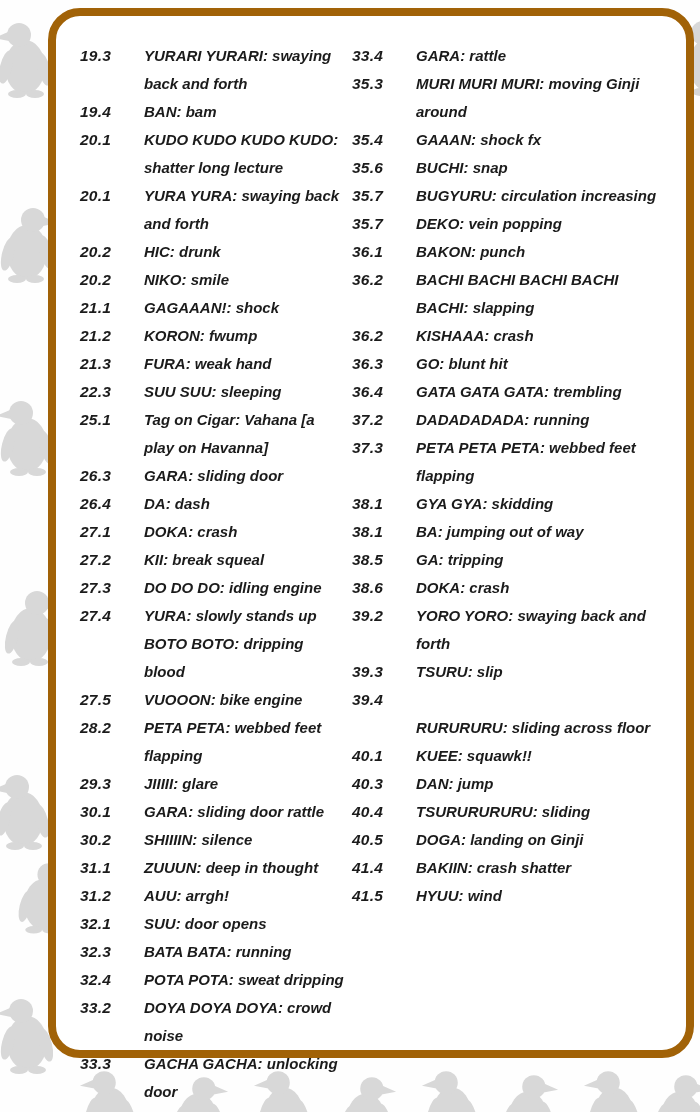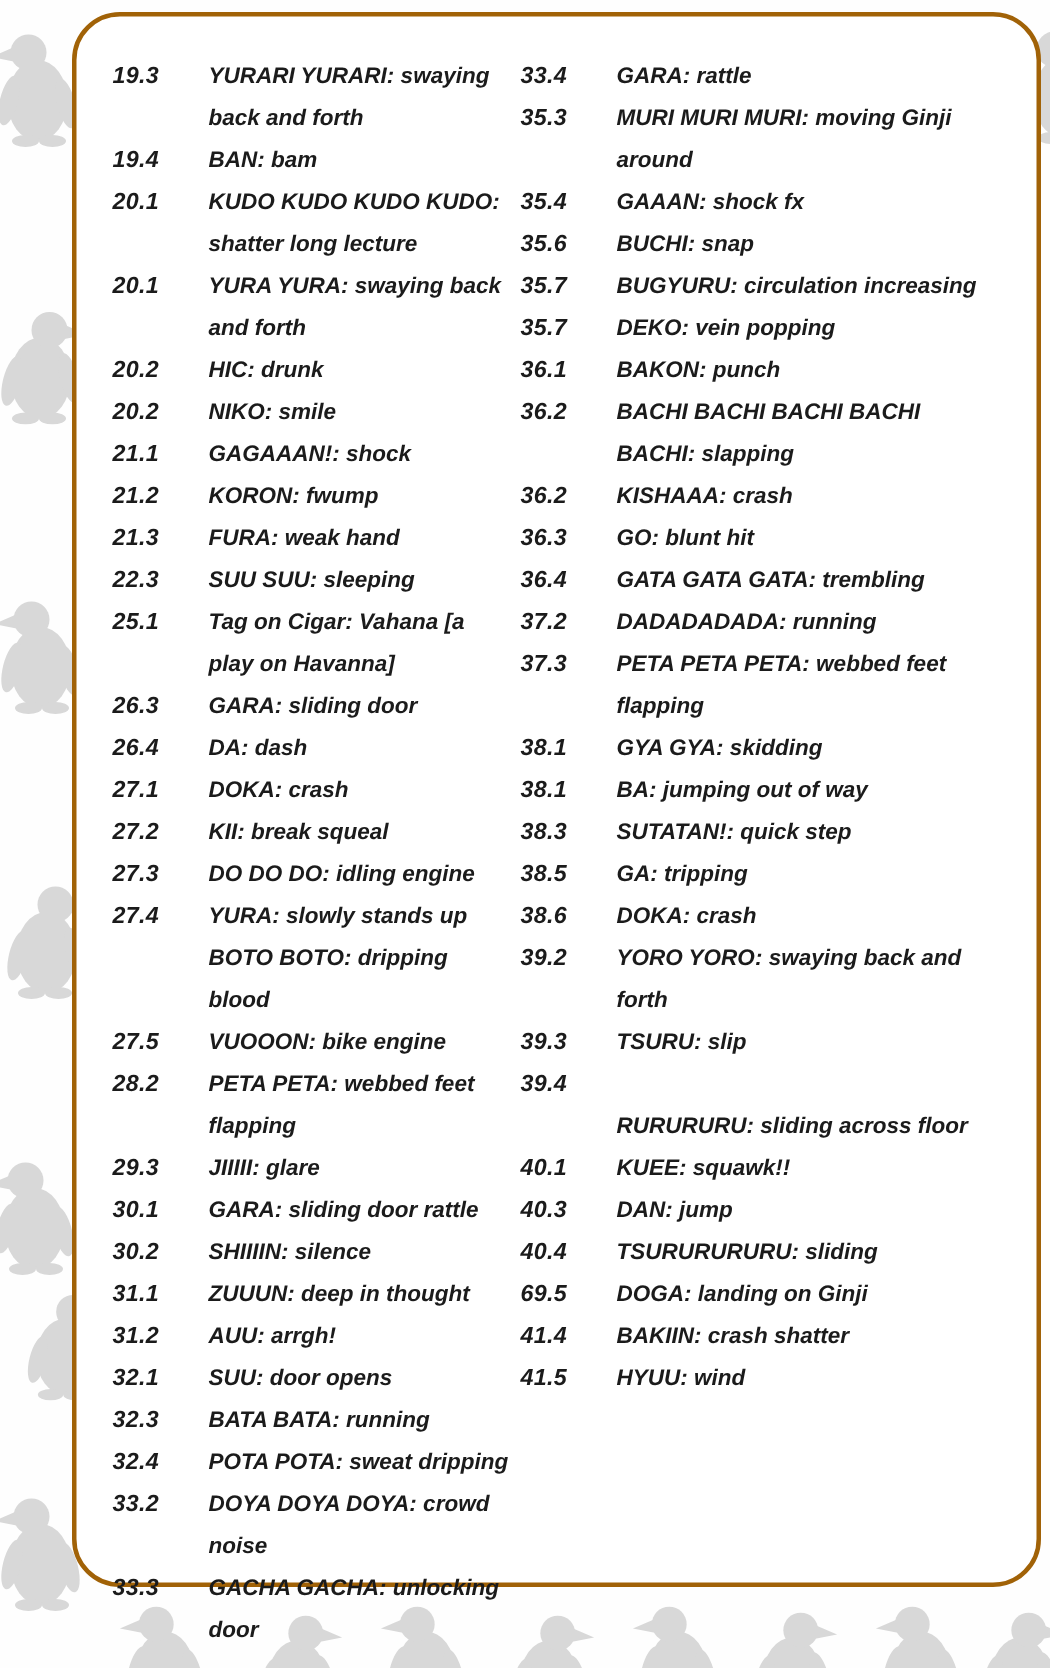--- a/index.html
+++ b/index.html
@@ -20,21 +20,21 @@
     pointer-events: none;
   }
   .penguin.flip { transform: scaleX(-1); }
   .panel {
     position: absolute;
     left: 48px;
     top: 8px;
     width: 646px;
     height: 1050px;
     background: #ffffff;
-    border: 3px solid #a16207;
+    border: 8px solid #a16207;
     border-radius: 32px;
     padding: 26px 14px 26px 24px;
     display: flex;
     align-items: flex-start;
   }
   .col { display: flex; flex-direction: column; }
   .col-left  { width: 272px; flex: 0 0 272px; }
   .col-right { width: 312px; flex: 0 0 312px; }
   .row {
     display: flex;
@@ -303,24 +303,20 @@
         </div>
         <div class="row">
           <span class="num">38.1</span>
           <span class="txt"><span class="sfx">GYA GYA</span> <span class="desc">skidding</span></span>
         </div>
         <div class="row">
           <span class="num">38.1</span>
           <span class="txt"><span class="sfx">BA</span> <span class="desc">jumping out of way</span></span>
         </div>
         <div class="row">
-          <span class="num">38.3</span>
-          <span class="txt"><span class="sfx">SUTATAN!</span> <span class="desc">quick step</span></span>
-        </div>
-        <div class="row">
           <span class="num">38.5</span>
           <span class="txt"><span class="sfx">GA</span> <span class="desc">tripping</span></span>
         </div>
         <div class="row">
           <span class="num">38.6</span>
           <span class="txt"><span class="sfx">DOKA</span> <span class="desc">crash</span></span>
         </div>
         <div class="row">
           <span class="num">39.2</span>
           <span class="txt"><span class="sfx">YORO YORO</span> <span class="desc">swaying back and forth</span></span>
@@ -342,21 +338,21 @@
         </div>
         <div class="row">
           <span class="num">40.3</span>
           <span class="txt"><span class="sfx">DAN</span> <span class="desc">jump</span></span>
         </div>
         <div class="row">
           <span class="num">40.4</span>
           <span class="txt"><span class="sfx">TSURURURURU</span> <span class="desc">sliding</span></span>
         </div>
         <div class="row">
-          <span class="num">69.5</span>
+          <span class="num">40.5</span>
           <span class="txt"><span class="sfx">DOGA</span> <span class="desc">landing on Ginji</span></span>
         </div>
         <div class="row">
           <span class="num">41.4</span>
           <span class="txt"><span class="sfx">BAKIIN</span> <span class="desc">crash shatter</span></span>
         </div>
         <div class="row">
           <span class="num">41.5</span>
           <span class="txt"><span class="sfx">HYUU</span> <span class="desc">wind</span></span>
         </div>

